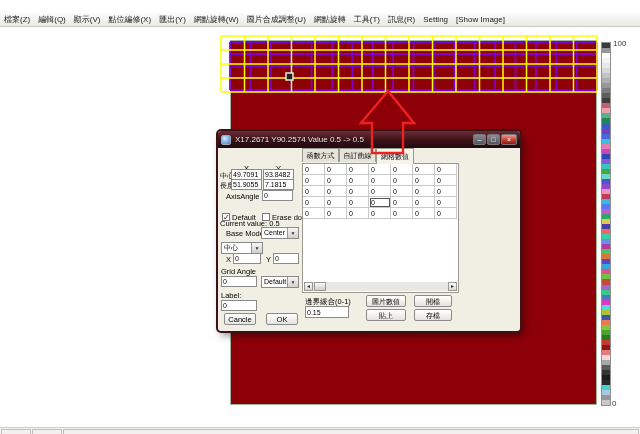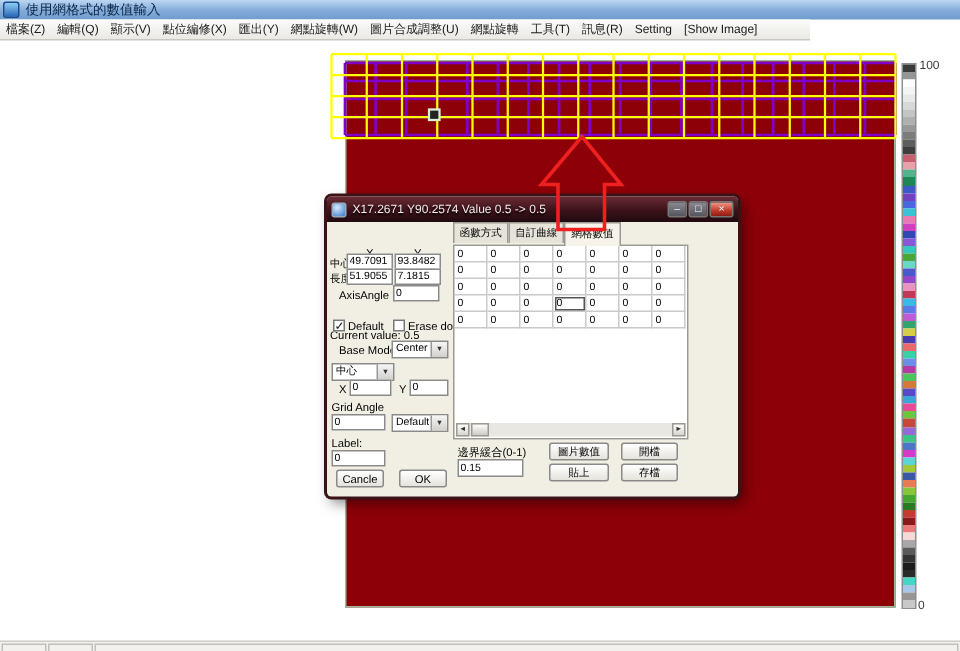--- a/index.html
+++ b/index.html
@@ -5,40 +5,40 @@
   html,body{margin:0;padding:0;}
   body{width:640px;height:434px;overflow:hidden;font-family:"Liberation Sans",sans-serif;background:#fff;}
   .screen{position:relative;width:640px;height:434px;background:#fff;}
 
   
   .titlebar{position:absolute;left:0;top:0;width:640px;height:13px;
     background:linear-gradient(#bcd6f2,#82abd9 55%,#6f9cce);display:flex;align-items:center;z-index:2;}
   .app-icon{width:9px;height:9px;margin-left:2px;border-radius:2px;
     background:linear-gradient(#8ecdf5,#2a6ab8);border:1px solid #1c4c8a;}
   .win-title{font-size:9px;color:#0c2747;margin-left:4px;line-height:13px;white-space:nowrap;}
-  .menubar{position:absolute;left:0;top:13px;width:540px;height:13px;
+  .menubar{position:absolute;left:0;top:13px;width:640px;height:13px;
     background:linear-gradient(#fbfbfa,#eae9e4);border-bottom:1px solid #c9c7c1;
     display:flex;align-items:flex-end;z-index:2;}
   .menu-item{font-size:8px;color:#1b1b1b;padding:0 4px;line-height:13px;white-space:nowrap;cursor:default;}
 
   
   .canvas{position:absolute;left:230px;top:40px;width:367px;height:365px;
     background:#8e0008;border:1px solid #9db89b;box-sizing:border-box;z-index:1;}
   .palette{position:absolute;left:601px;top:42px;width:10px;height:364px;
     display:flex;flex-direction:column;border:1px solid #8f8f8f;box-sizing:border-box;z-index:1;background:#fff;}
   .palette div{flex:1 1 auto;}
   .scale-top{position:absolute;left:613px;top:39px;font-size:8px;color:#3a3a3a;z-index:1;}
   .scale-bottom{position:absolute;left:612px;top:399px;font-size:8px;color:#3a3a3a;z-index:1;}
   svg.overlay{position:absolute;left:0;top:0;pointer-events:none;}
   #grid-svg{z-index:5;}
   #arrow-svg{z-index:40;}
 
   
   .dialog{position:absolute;left:218px;top:131px;width:274px;height:200px;z-index:20;
-    background:#f1efe3;border-radius:3px;box-shadow:0 0 0 2px #3a1218, 3px 4px 9px rgba(0,0,0,.5);}
+    background:#f1efe3;border-radius:3px;box-shadow:0 0 0 2px #3a1218, 3px 4px 9px rgba(0,0,0,.5);padding-left:28px;}
   .dlg-title{position:absolute;left:0;top:0;right:0;height:17px;border-radius:3px 3px 0 0;
     background:linear-gradient(#6b2b35,#3c1219 55%,#200a10);display:flex;align-items:center;}
   .dlg-icon{width:8px;height:8px;margin-left:3px;border-radius:2px;
     background:radial-gradient(circle at 35% 30%,#d6ecff,#3a78c8);border:1px solid #9ab;}
   .dlg-title-text{font-size:8px;color:#f2eaec;margin-left:4px;white-space:nowrap;text-shadow:0 1px 1px #000;}
   .wbtn{position:absolute;top:3px;height:11px;box-sizing:border-box;border:1px solid #777;
     border-radius:2px;font-size:7px;line-height:9px;text-align:center;color:#fff;cursor:default;}
   .wbtn.min{right:34px;width:13px;background:linear-gradient(#8a8a92,#55555d);}
   .wbtn.max{right:20px;width:13px;background:linear-gradient(#8a8a92,#55555d);}
   .wbtn.close{right:3px;width:16px;background:linear-gradient(#ef9a8a,#c0392b 60%,#8e1b10);}
@@ -76,24 +76,20 @@
 
   .statusbar{position:absolute;left:0;top:427px;width:640px;height:7px;background:#f2f1ee;
     border-top:1px solid #d0cec9;z-index:2;}
   .sseg{position:absolute;top:1px;height:4px;border:1px solid #c2c0ba;background:#f2f1ee;}
 </style>
 </head>
 <body>
 
 <div class="screen">
 
-  <div class="titlebar">
-    <div class="app-icon"></div>
-    <div class="win-title">使用網格式的數值輸入</div>
-  </div>
 
   <div class="menubar">
       <span class="menu-item">檔案(Z)</span>
       <span class="menu-item">編輯(Q)</span>
       <span class="menu-item">顯示(V)</span>
       <span class="menu-item">點位編修(X)</span>
       <span class="menu-item">匯出(Y)</span>
       <span class="menu-item">網點旋轉(W)</span>
       <span class="menu-item">圖片合成調整(U)</span>
       <span class="menu-item">網點旋轉</span>

